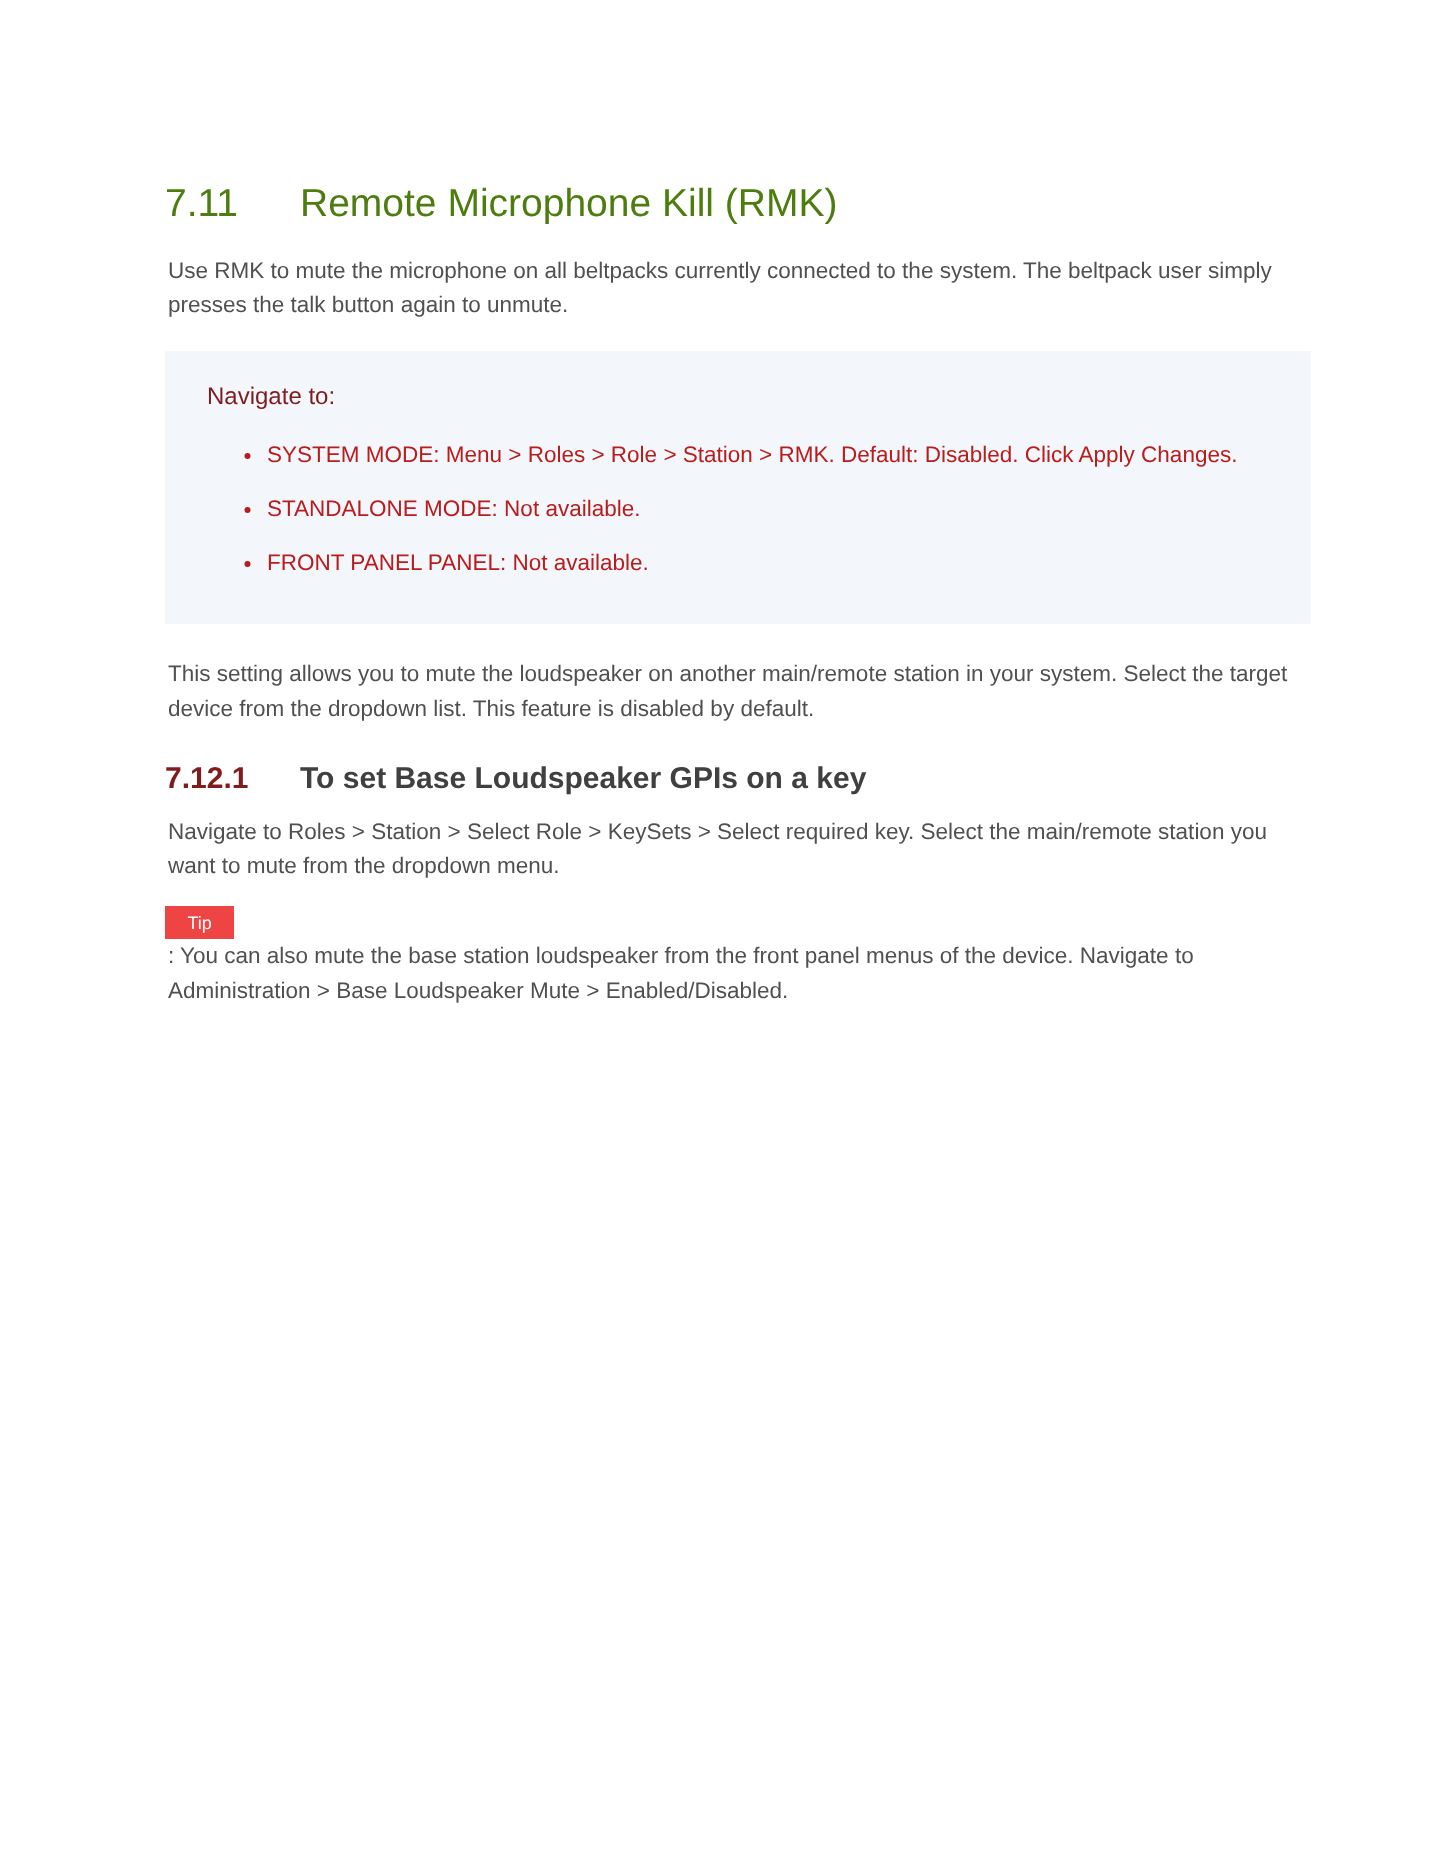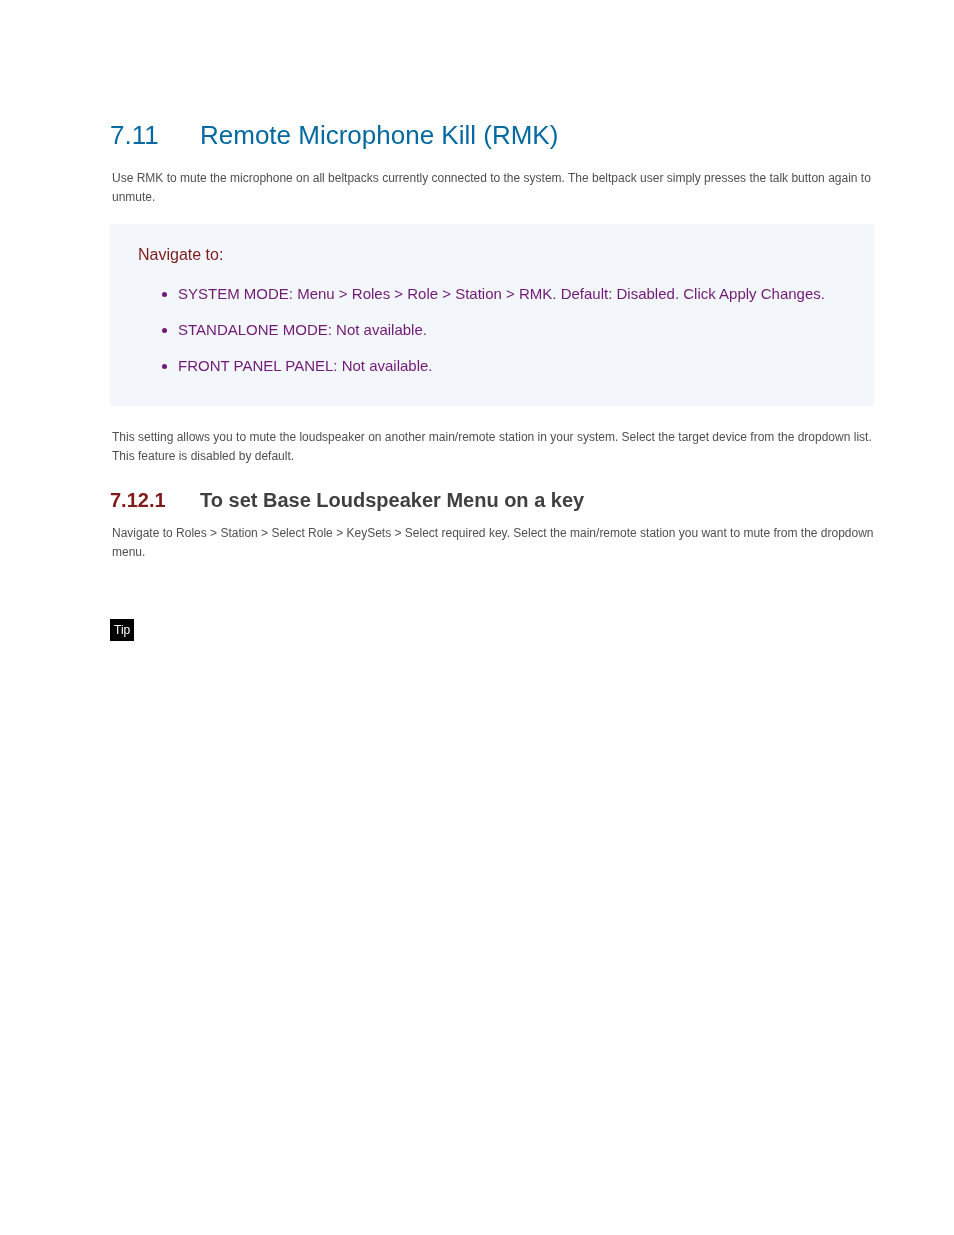--- a/index.html
+++ b/index.html
@@ -1,28 +1,28 @@
 <!DOCTYPE html>
 <html><head>
 <meta charset="utf-8">
 <style>
 * { margin: 0; padding: 0; box-sizing: border-box; }
 body { font-family: Arial, Helvetica, sans-serif; background: #fff; color: #333; width: 954px; margin: 0 auto; }
 .page { padding: 100px 80px 40px 110px; min-height: 1235px; position: relative; }
-.section-num { color: #0369a1; font-size: 26px; font-weight: normal; margin-bottom: 18px; margin-top: 20px; }
+.section-num { color: #4d7c0f; font-size: 26px; font-weight: normal; margin-bottom: 18px; margin-top: 20px; }
 .section-num .num { display: inline-block; width: 90px; }
 .sub-num { font-size: 20px; color: #404040; margin-top: 24px; margin-bottom: 12px; }
 .sub-num .num { display: inline-block; width: 90px; color: #7f1d1d; }
-.body-text { font-size: 12px; line-height: 1.55; color: #505050; margin-bottom: 10px; margin-left: 2px; }
+.body-text { font-size: 15px; line-height: 1.55; color: #505050; margin-bottom: 10px; margin-left: 2px; }
 .panel { background: #f3f6fa; padding: 22px 28px 22px 28px; margin: 18px 0 22px 0; }
 .panel .panel-title { font-size: 16px; color: #7f1d1d; margin-bottom: 12px; }
 .panel ul { list-style: disc; margin-left: 40px; }
-.panel ul li { font-size: 15px; color: #701a75; line-height: 2.4; }
+.panel ul li { font-size: 15px; color: #b91c1c; line-height: 2.4; }
 .tip-box { margin-top: 14px; }
-.tip-badge { display: inline-block; background: #000000; color: #fff; font-size: 12px; padding: 4px 4px; vertical-align: top; margin-top: 43px; }
+.tip-badge { display: inline-block; background: #ef4444; color: #fff; font-size: 12px; padding: 4px 15px; vertical-align: top; }
 .indented { margin-left: 42px; }
 </style>
 </head>
 <body>
 
 <div class="page">
 
   <h2 class="section-num">
     <span class="num">7.11</span><span>Remote Microphone Kill (RMK)</span>
   </h2>
@@ -35,23 +35,24 @@
       <li>SYSTEM MODE: Menu &gt; Roles &gt; Role &gt; Station &gt; RMK. Default: Disabled. Click Apply Changes.</li>
       <li>STANDALONE MODE: Not available.</li>
       <li>FRONT PANEL PANEL: Not available.</li>
     </ul>
   </div>
 
 
   <p class="body-text">This setting allows you to mute the loudspeaker on another main/remote station in your system. Select the target device from the dropdown list. This feature is disabled by default.</p>
 
   <h3 class="sub-num">
-    <span class="num">7.12.1</span><span>To set Base Loudspeaker Menu on a key</span>
+    <span class="num">7.12.1</span><span>To set Base Loudspeaker GPIs on a key</span>
   </h3>
 
   <p class="body-text">Navigate to Roles &gt; Station &gt; Select Role &gt; KeySets &gt; Select required key. Select the main/remote station you want to mute from the dropdown menu.</p>
 
   <div class="tip-box">
     <span class="tip-badge">Tip</span>
   </div>
 
+  <p class="body-text">: You can also mute the base station loudspeaker from the front panel menus of the device. Navigate to Administration &gt; Base Loudspeaker Mute &gt; Enabled/Disabled.</p>
 
 </div>
 
 </body></html>

